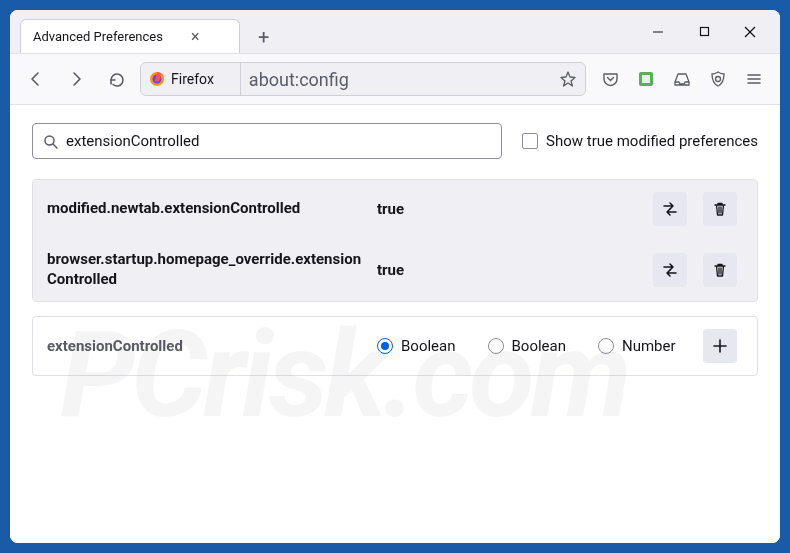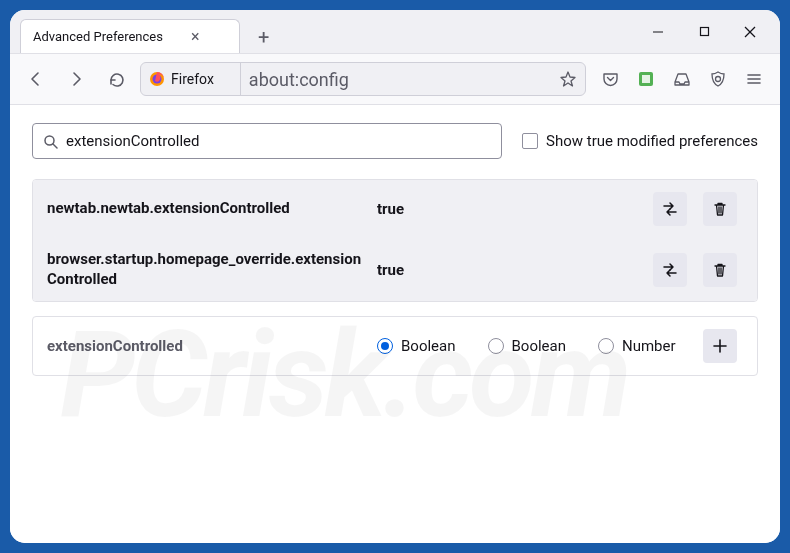--- a/index.html
+++ b/index.html
@@ -1,17 +1,17 @@
 <!DOCTYPE html>
 <html><head>
 <meta charset="utf-8">
 <style>
 * { margin: 0; padding: 0; box-sizing: border-box; font-family: -apple-system, BlinkMacSystemFont, "Segoe UI", Roboto, sans-serif; }
 body { width: 790px; height: 553px; background: #1a5ba8; padding: 10px; overflow: hidden; }
-.window { width: 100%; height: 100%; background: #fff; border-radius: 15px; display: flex; flex-direction: column; overflow: hidden; }
+.window { width: 100%; height: 100%; background: #fff; border-radius: 8px; display: flex; flex-direction: column; overflow: hidden; }
 
 .titlebar { display: flex; align-items: center; height: 44px; background: #f0f0f4; border-bottom: 1px solid #e0e0e6; }
 .tab-strip { display: flex; align-items: flex-end; flex: 1; padding-left: 10px; height: 100%; }
 .tab { display: flex; align-items: center; background: #fff; border: 1px solid #cfcfd8; border-bottom: none; border-radius: 6px 6px 0 0; height: 34px; padding: 0 12px; gap: 28px; min-width: 220px; font-size: 13px; color: #15141a; }
 .tab-close { cursor: pointer; color: #5b5b66; font-size: 16px; line-height: 1; }
 .newtab-btn { margin-left: 10px; color: #5b5b66; font-size: 20px; cursor: pointer; padding: 4px 8px; }
 .win-controls { display: flex; gap: 6px; padding: 0 10px; }
 .win-btn { width: 40px; height: 30px; display: flex; align-items: center; justify-content: center; cursor: pointer; color: #15141a; }
 
 .toolbar { display: flex; align-items: center; gap: 8px; padding: 8px 10px; background: #f9f9fb; border-bottom: 1px solid #e0e0e6; }
@@ -163,21 +163,21 @@
         <input class="search-input" value="extensionControlled" placeholder="Search preference name" style="">
       </div>
       <label class="chk-row">
         <span class="chk"></span>
         <span>Show true modified preferences</span>
       </label>
     </div>
 
     <div class="prefs-table">
       <div class="pref-row modified">
-        <span class="pref-name">newtab.newtab.extensionControlled</span>
+        <span class="pref-name">modified.newtab.extensionControlled</span>
         <span class="pref-val">true</span>
         <div class="icon-btn">
           <svg width="18" height="18" viewBox="0 0 18 18">
               <path d="M3 6 h9 M12 6 l-3 -3 M12 6 l-3 3" fill="none" stroke="#15141a" stroke-width="1.5" stroke-linecap="round" stroke-linejoin="round"></path>
               <path d="M15 12 h-9 M6 12 l3 -3 M6 12 l3 3" fill="none" stroke="#15141a" stroke-width="1.5" stroke-linecap="round" stroke-linejoin="round"></path>
             </svg>
         </div>
         <div class="icon-btn">
           <svg width="16" height="16" viewBox="0 0 16 16">
               <path d="M3 4 h10 M6 4 V2.5 h4 V4 M4.5 4 l1 10 h5 l1-10 M7 6 v6 M9 6 v6" fill="none" stroke="#15141a" stroke-width="1.3" stroke-linecap="round" stroke-linejoin="round"></path>

